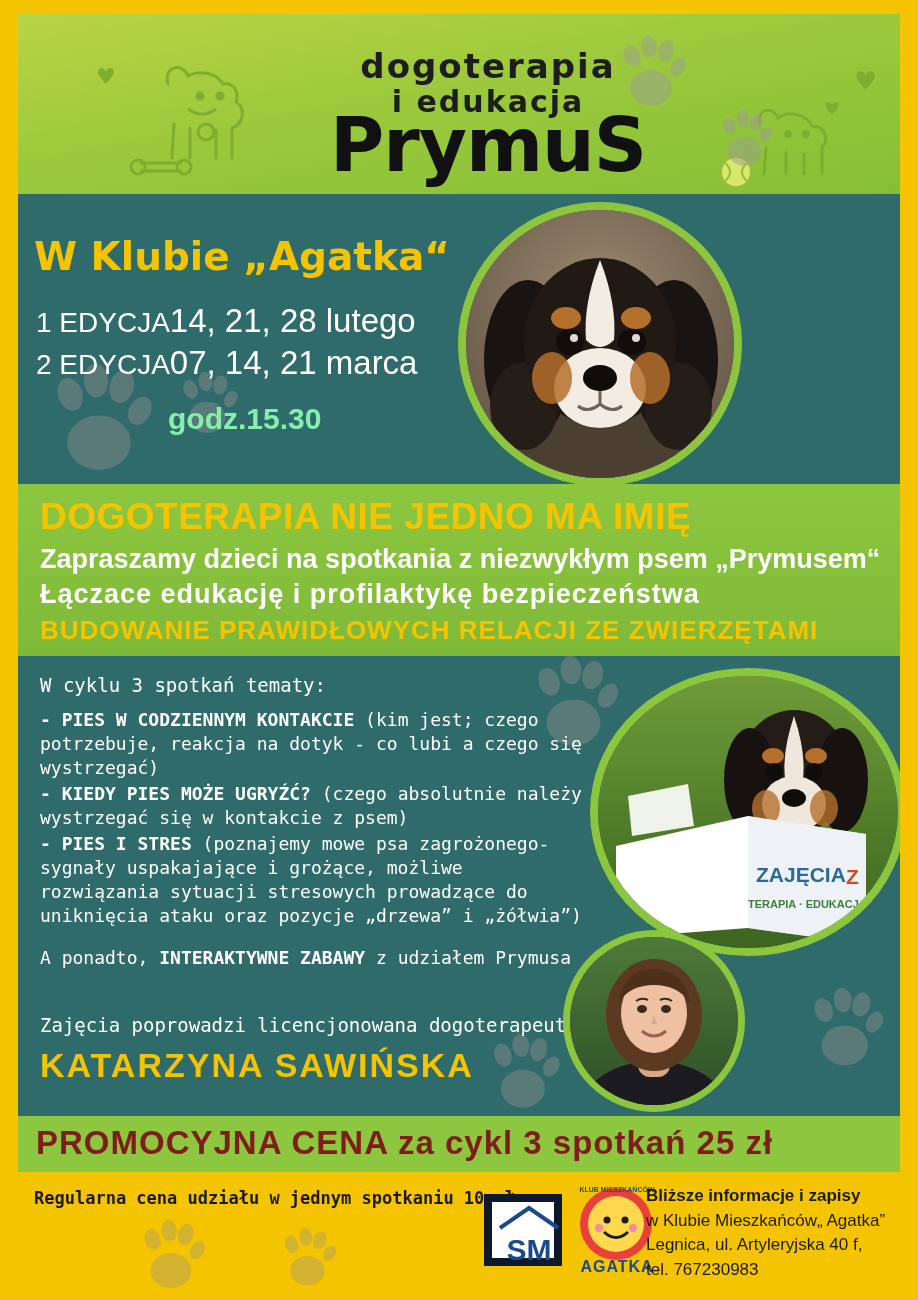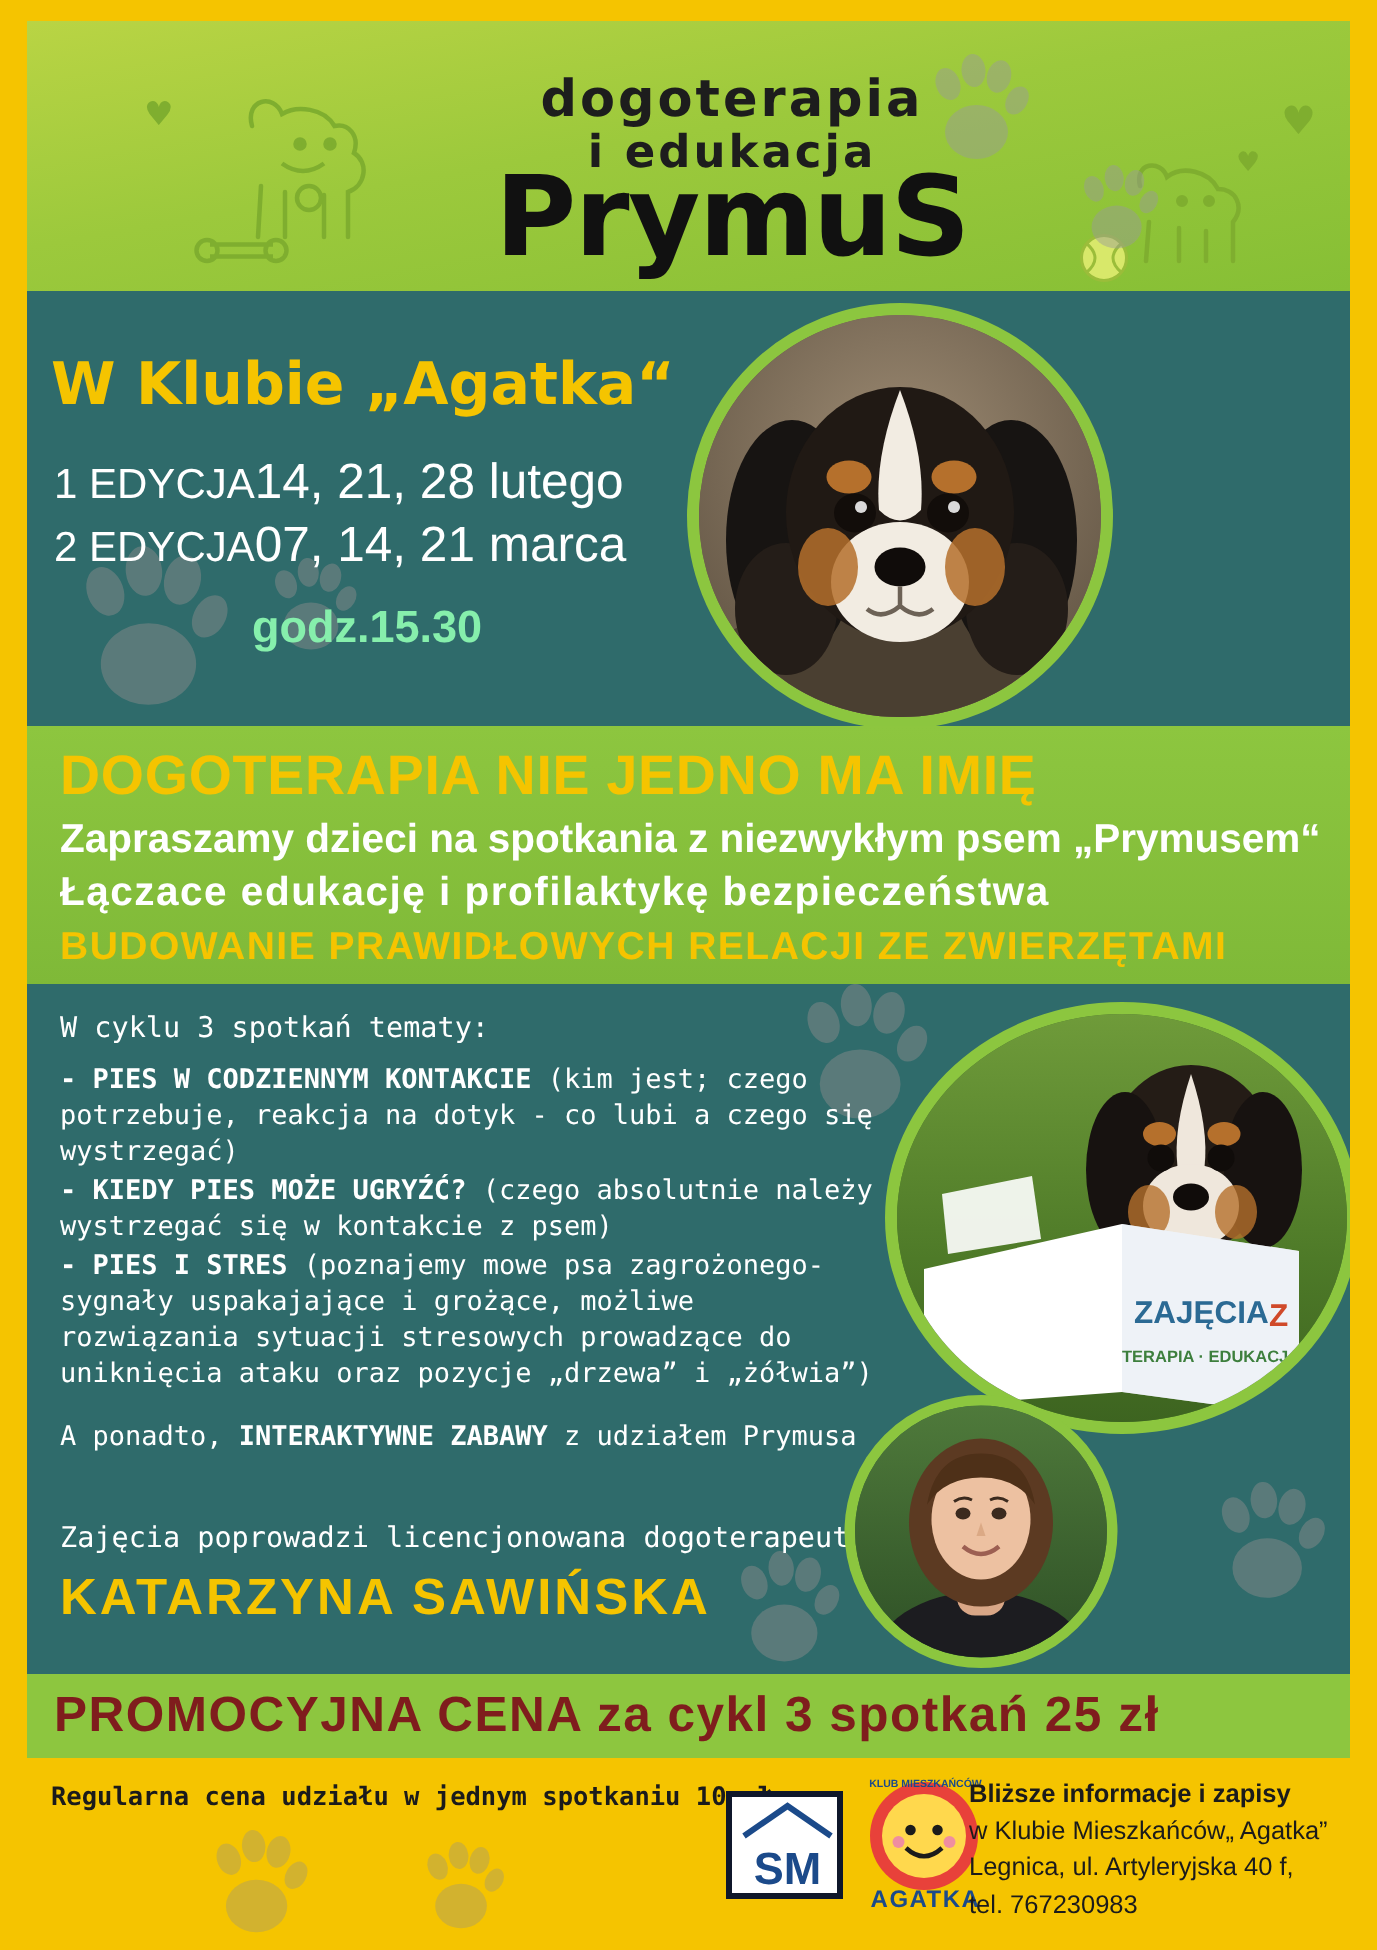--- a/index.html
+++ b/index.html
@@ -338,21 +338,21 @@
   }
   .contact .c-title { font-weight: bold; }
 
   .ksm-logo {
     position: absolute;
     left: 466px;
     top: 22px;
     width: 78px;
     height: 72px;
     background: #ffffff;
-    border: 4px solid #0f172a;
+    border: 8px solid #0f172a;
     box-sizing: border-box;
   }
   .agatka-logo {
     position: absolute;
     left: 556px;
     top: 14px;
     width: 86px;
     height: 100px;
   }
   .agatka-ring {

